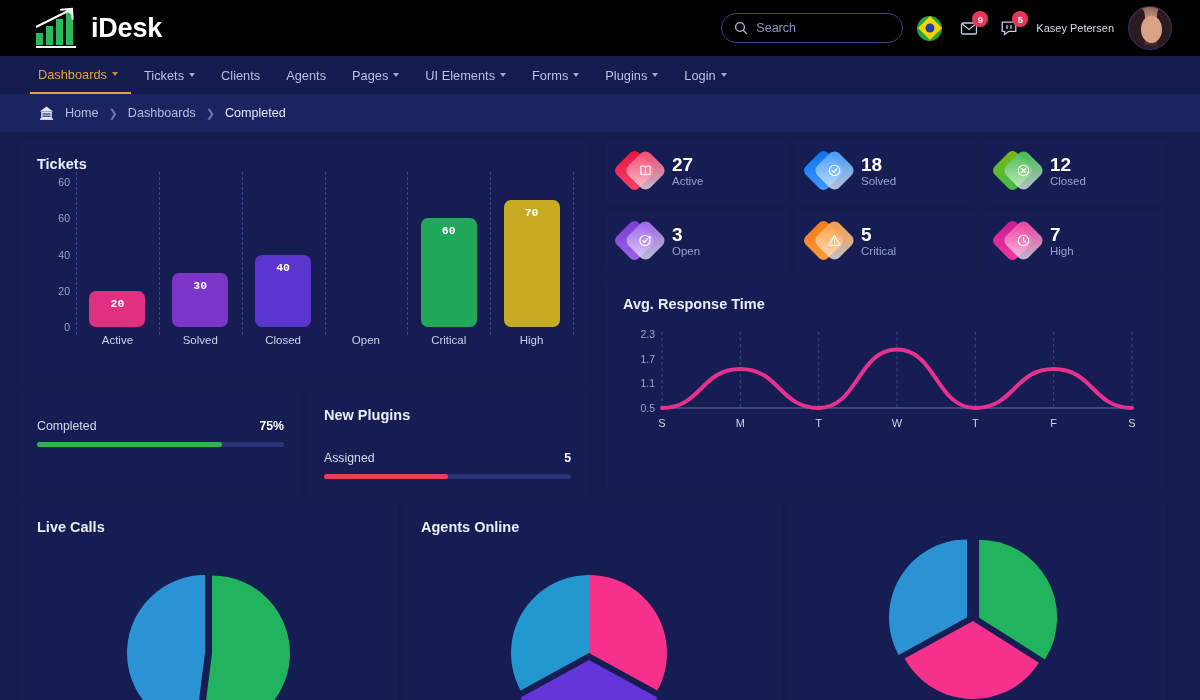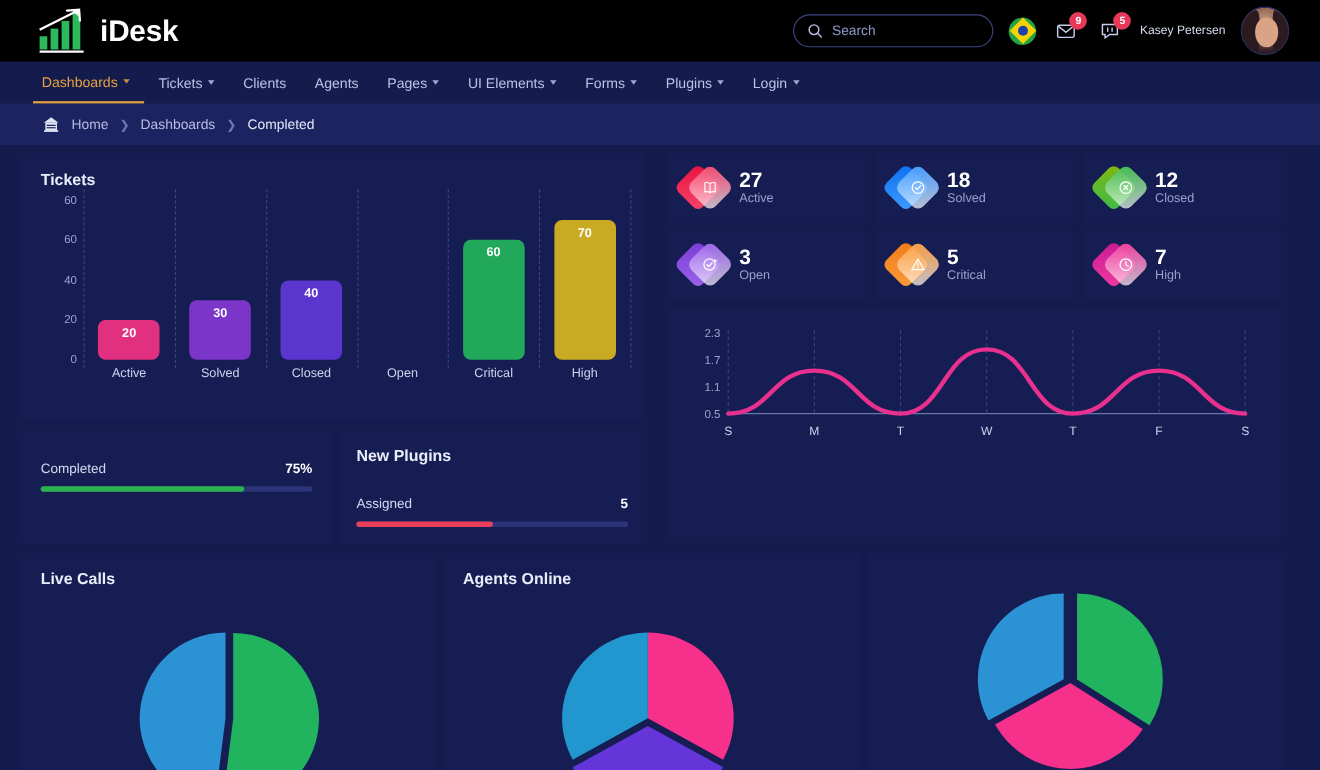--- a/index.html
+++ b/index.html
@@ -133,21 +133,21 @@
     border-left: 1px dashed #3b4789;
   }
   .barwrap {
     position: absolute; bottom: 0; display: flex;
     flex-direction: column; align-items: center; justify-content: flex-end;
   }
   .bar {
     width: 56px; border-radius: 7px; position: relative;
     display: flex; justify-content: center; padding-top: 6px;
   }
-  .bar-val { font-size: 11.5px; font-weight: bold; color: #fff; }
+  .bar-val { font-size: 11.5px; font-weight: bold; color: #fff; font-family: Liberation Mono, monospace; }
   .xlabels { position: absolute; left: 56px; right: 14px; top: 152px; height: 20px; }
   .xlabel {
     position: absolute; font-size: 11.5px; color: #ccd3ec;
     transform: translateX(-50%); white-space: nowrap;
   }
 
   
   .stats-col { width: 559px; }
   .stat-grid { display: flex; flex-wrap: wrap; gap: 8px; }
   .stat-card {
@@ -499,20 +499,21 @@
               </div>
             </div>
             <div>
               <div class="stat-num">7</div>
               <div class="stat-lbl">High</div>
             </div>
           </div>
         </div>
 
       <div class="card line-card">
+        <div class="card-title">Avg. Response Time</div>
         <div id="line-chart" style="margin-top:14px;">
             <svg width="530" height="110" style="margin-left:14px;">
               <line x1="42" y1="6" x2="42" y2="82" stroke="#3b4789" stroke-width="1" stroke-dasharray="3 3"></line>
               <line x1="120.33333333333333" y1="6" x2="120.33333333333333" y2="82" stroke="#3b4789" stroke-width="1" stroke-dasharray="3 3"></line>
               <line x1="198.66666666666666" y1="6" x2="198.66666666666666" y2="82" stroke="#3b4789" stroke-width="1" stroke-dasharray="3 3"></line>
               <line x1="277" y1="6" x2="277" y2="82" stroke="#3b4789" stroke-width="1" stroke-dasharray="3 3"></line>
               <line x1="355.3333333333333" y1="6" x2="355.3333333333333" y2="82" stroke="#3b4789" stroke-width="1" stroke-dasharray="3 3"></line>
               <line x1="433.6666666666667" y1="6" x2="433.6666666666667" y2="82" stroke="#3b4789" stroke-width="1" stroke-dasharray="3 3"></line>
               <line x1="512" y1="6" x2="512" y2="82" stroke="#3b4789" stroke-width="1" stroke-dasharray="3 3"></line>
               <line x1="42" y1="82" x2="512" y2="82" stroke="#6a74a8" stroke-width="1"></line>

